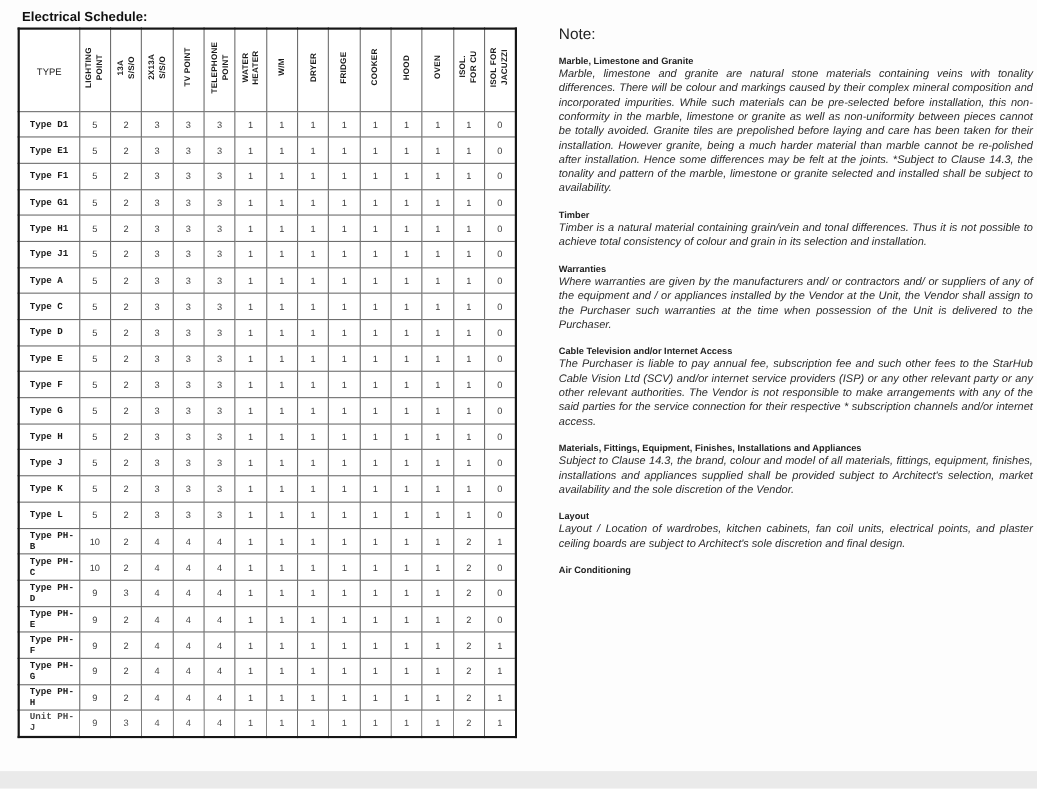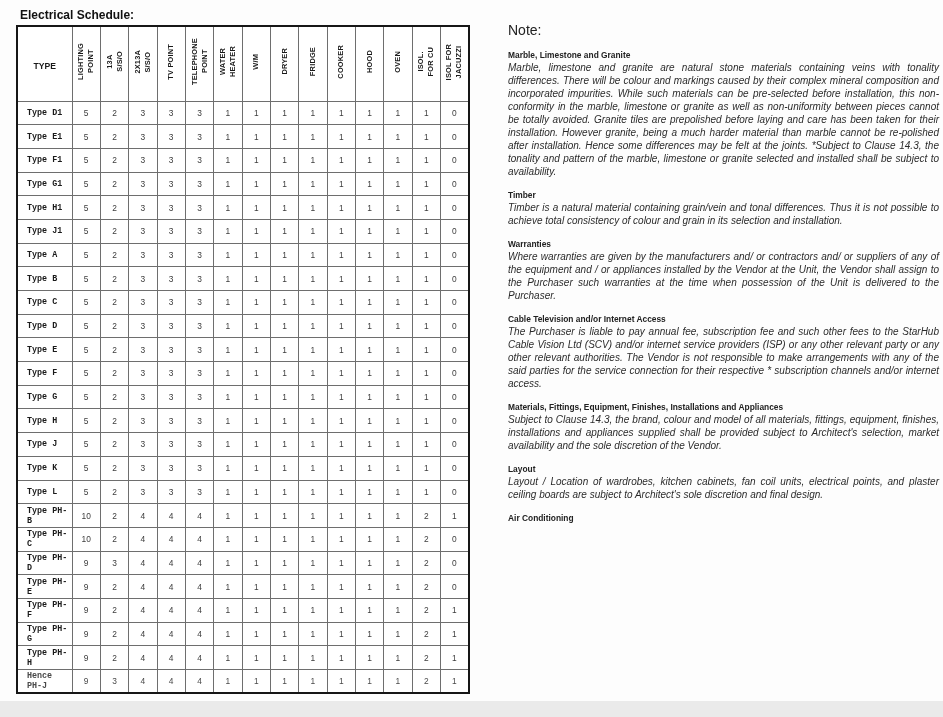--- a/index.html
+++ b/index.html
@@ -38,21 +38,21 @@
   th {
     height: 75px;
     vertical-align: middle;
     text-align: center;
     background: #fff;
   }
   col.c-type { width: 55px; }
   col.c-num  { width: 28.35px; }
   .htext {
     font-size: 8.6px;
-    font-weight: bold;
+    font-weight: normal;
     color: #1a1a1a;
     text-align: right;
   }
   .vtext {
     display: inline-block;
     writing-mode: vertical-rl;
     transform: rotate(180deg);
     white-space: pre-line;
     font-size: 7.4px;
     font-weight: bold;
@@ -278,37 +278,20 @@
             <td class="num-cell">1</td>
             <td class="num-cell">1</td>
             <td class="num-cell">1</td>
             <td class="num-cell">1</td>
             <td class="num-cell">1</td>
             <td class="num-cell">1</td>
             <td class="num-cell">1</td>
             <td class="num-cell">0</td>
           </tr>
           <tr>
-            <td class="type-cell">Type B</td>
-            <td class="num-cell">5</td>
-            <td class="num-cell">2</td>
-            <td class="num-cell">3</td>
-            <td class="num-cell">3</td>
-            <td class="num-cell">3</td>
-            <td class="num-cell">1</td>
-            <td class="num-cell">1</td>
-            <td class="num-cell">1</td>
-            <td class="num-cell">1</td>
-            <td class="num-cell">1</td>
-            <td class="num-cell">1</td>
-            <td class="num-cell">1</td>
-            <td class="num-cell">1</td>
-            <td class="num-cell">0</td>
-          </tr>
-          <tr>
             <td class="type-cell">Type C</td>
             <td class="num-cell">5</td>
             <td class="num-cell">2</td>
             <td class="num-cell">3</td>
             <td class="num-cell">3</td>
             <td class="num-cell">3</td>
             <td class="num-cell">1</td>
             <td class="num-cell">1</td>
             <td class="num-cell">1</td>
             <td class="num-cell">1</td>
@@ -567,21 +550,21 @@
             <td class="num-cell">1</td>
             <td class="num-cell">1</td>
             <td class="num-cell">1</td>
             <td class="num-cell">1</td>
             <td class="num-cell">1</td>
             <td class="num-cell">1</td>
             <td class="num-cell">2</td>
             <td class="num-cell">1</td>
           </tr>
           <tr class="faded">
-            <td class="type-cell">Hence PH-J</td>
+            <td class="type-cell">Unit PH-J</td>
             <td class="num-cell">9</td>
             <td class="num-cell">3</td>
             <td class="num-cell">4</td>
             <td class="num-cell">4</td>
             <td class="num-cell">4</td>
             <td class="num-cell">1</td>
             <td class="num-cell">1</td>
             <td class="num-cell">1</td>
             <td class="num-cell">1</td>
             <td class="num-cell">1</td>

